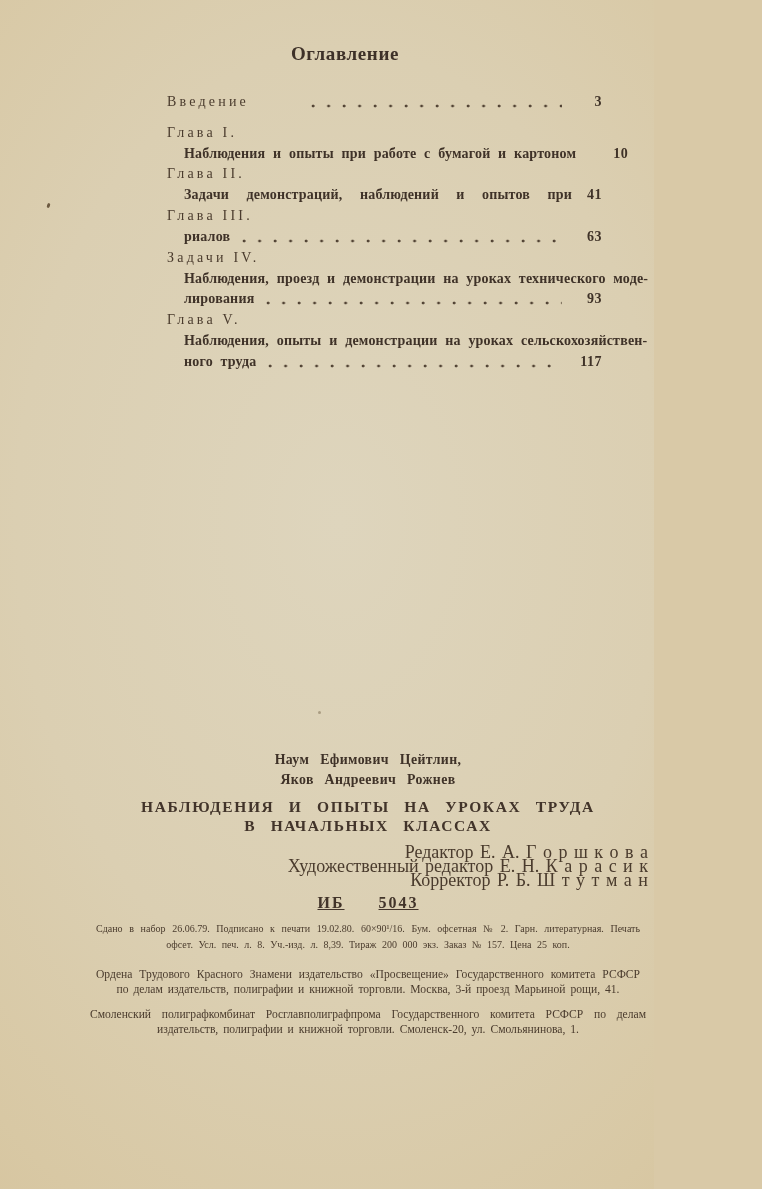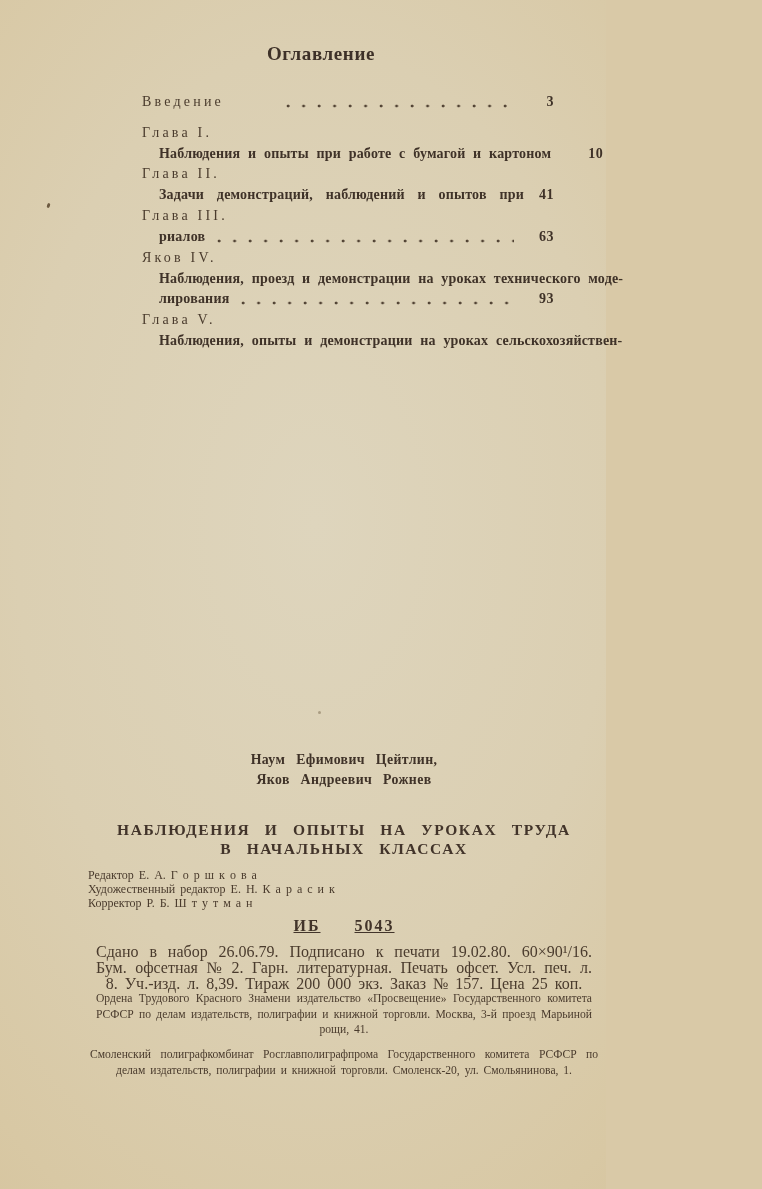--- a/index.html
+++ b/index.html
@@ -7,35 +7,37 @@
     width:762px;height:1189px;overflow:hidden;
     font-family:"Liberation Serif","DejaVu Serif",serif;
     background:#d9c9a7;
   }
   .page{
     position:relative;width:606px;height:1189px;
     background:
       radial-gradient(130% 105% at 52% 44%,
         #ded5bd 0%, #dbcfb2 38%, #d8c8a4 62%, #d3c098 82%, #ccb78d 100%);
     color:#4a3b2d;
+    padding-left:48px;
   }
   
   .toc-title{
     position:absolute;top:43px;left:142px;right:54px;
     text-align:center;font-size:19px;font-weight:bold;
     letter-spacing:.6px;color:#3e3128;
     transform:translateX(-26px);
   }
   .toc{
     position:absolute;top:92px;left:142px;right:52px;
   }
   .toc-row{
     display:flex;align-items:flex-start;
     font-size:14px;line-height:20.8px;
     white-space:nowrap;
+    margin-left:25px;
   }
   .toc-row.first{margin-bottom:10px;}
   .t.spaced{letter-spacing:3.2px;color:#4a3b2d;}
   .t.desc{
     padding-left:17px;font-weight:bold;color:#3f3228;
     word-spacing:4px;letter-spacing:.2px;font-family:Liberation Serif, serif;
   }
   .t.fill{
     flex:1;text-align:justify;text-align-last:justify;
     white-space:normal;overflow:hidden;max-height:21px;
@@ -51,40 +53,40 @@
     min-width:30px;text-align:right;font-weight:bold;
     color:#3f3228;letter-spacing:.5px;
   }
   
   .colophon{position:absolute;top:750px;left:88px;right:6px;}
   .authors{
     text-align:center;font-weight:bold;font-size:13.8px;
     line-height:20px;word-spacing:7px;letter-spacing:.4px;color:#3f3228;
   }
   .book-title{
-    margin-top:31px;text-align:center;font-size:15.5px;font-weight:600;
+    margin-top:8px;text-align:center;font-size:15.5px;font-weight:600;
     line-height:18.5px;letter-spacing:1.6px;word-spacing:9px;color:#42342a;
   }
   .staff{
-    margin-top:11px;text-align:left;font-size:12px;
+    margin-top:11px;text-align:right;font-size:18px;
     line-height:13.8px;color:#4a3b2d;word-spacing:2px;
   }
   .ib{
     margin-top:7px;text-align:center;font-size:16px;
     letter-spacing:2px;font-weight:600;color:#42342a;text-decoration:underline;
   }
   .ib .num{margin-left:34px;}
   .imprint{
     margin-top:9px;padding:0 8px;
-    font-size:16px;line-height:15.6px;
+    font-size:10px;line-height:15.6px;
     text-align:justify;text-align-last:center;
     word-spacing:3px;color:#4a3b2d;
   }
   .para{
-    padding:0 8px;
+    margin-top:14px;padding:0 8px;
     font-size:11.6px;line-height:15.6px;
     text-align:justify;text-align-last:center;
     word-spacing:2px;color:#4a3b2d;
   }
   .para.printer{margin-top:9px;padding:0 2px;}
   
   .speck{position:absolute;border-radius:50%;background:#6d5a41;}
   .speck.s1{left:47px;top:203px;width:3px;height:5px;transform:rotate(20deg);}
   .speck.s2{left:318px;top:711px;width:3px;height:3px;opacity:.45;}
 </style>
@@ -123,36 +125,41 @@
     <div class="toc-row">
       <span class="t spaced">Глава III.</span>
     </div>
     <div class="toc-row">
       <span class="t desc">риалов</span>
       <span class="leader"></span>
       <span class="pg">63</span>
     </div>
 
     <div class="toc-row">
-      <span class="t spaced">Яков IV.</span>
+      <span class="t spaced">Задачи IV.</span>
     </div>
     <div class="toc-row">
       <span class="t desc">Наблюдения, проезд и демонстрации на уроках технического моде-</span>
     </div>
     <div class="toc-row">
       <span class="t desc">лирования</span>
       <span class="leader"></span>
       <span class="pg">93</span>
     </div>
 
     <div class="toc-row">
       <span class="t spaced">Глава V.</span>
     </div>
     <div class="toc-row">
       <span class="t desc">Наблюдения, опыты и демонстрации на уроках сельскохозяйствен-</span>
+    </div>
+    <div class="toc-row">
+      <span class="t desc">ного труда</span>
+      <span class="leader"></span>
+      <span class="pg">117</span>
     </div>
 
   </div>
 
   <div class="colophon">
 
     <div class="authors">
       <div>Наум Ефимович Цейтлин,</div>
       <div>Яков Андреевич Рожнев</div>
     </div>

